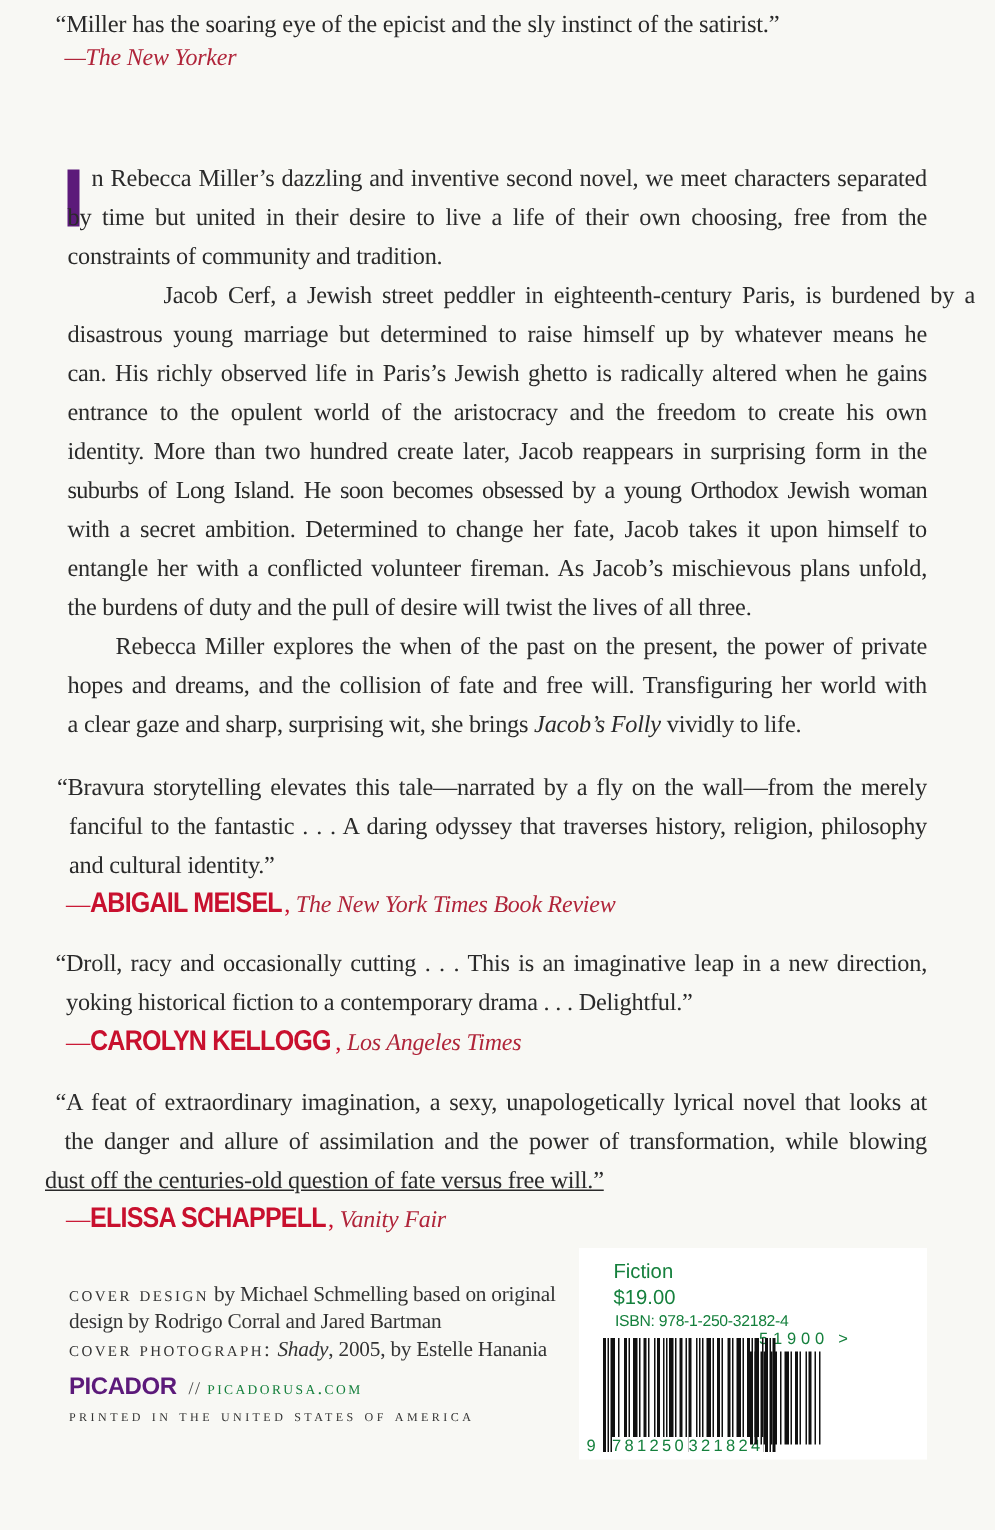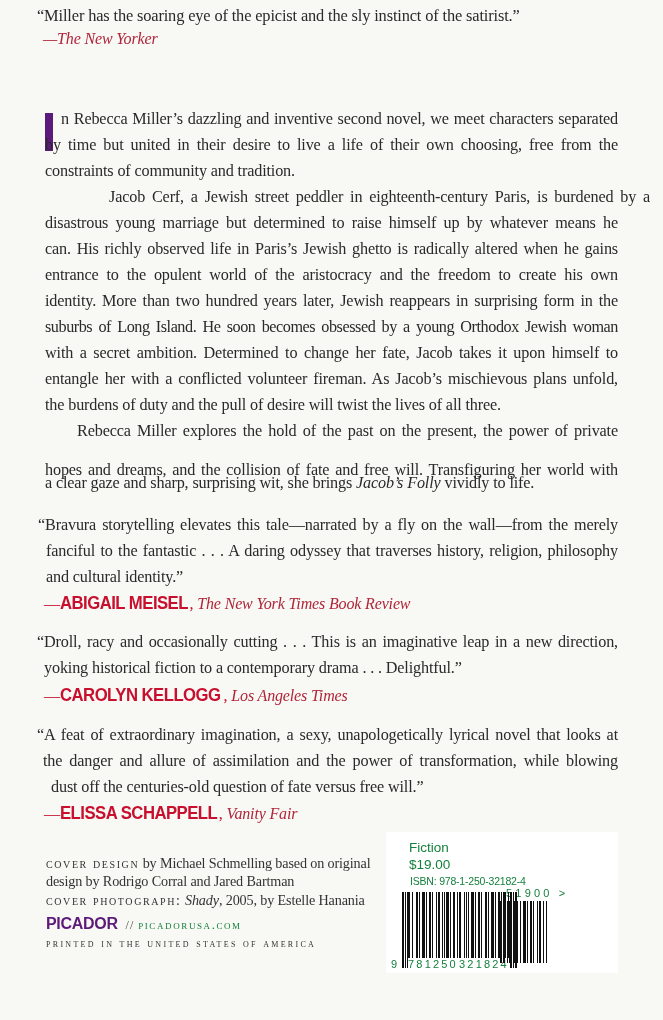--- a/index.html
+++ b/index.html
@@ -41,48 +41,48 @@
 
   <div class="dropcap-bar"></div>
   <div class="line just" style="left:61px; width:557px; top:110px;">n Rebecca Miller’s dazzling and inventive second novel, we meet characters separated</div>
   <div class="line just" style="left:45px; width:573px; top:136px;">by time but united in their desire to live a life of their own choosing, free from the</div>
   <div class="line" style="left:45px; top:162px;">constraints of community and tradition.</div>
 
   <div class="line just" style="left:77px; width:541px; top:188px;margin-left:32px;">Jacob Cerf, a Jewish street peddler in eighteenth-century Paris, is burdened by a</div>
   <div class="line just" style="left:45px; width:573px; top:214px;">disastrous young marriage but determined to raise himself up by whatever means he</div>
   <div class="line just" style="left:45px; width:573px; top:240px;">can. His richly observed life in Paris’s Jewish ghetto is radically altered when he gains</div>
   <div class="line just" style="left:45px; width:573px; top:266px;">entrance to the opulent world of the aristocracy and the freedom to create his own</div>
-  <div class="line just" style="left:45px; width:573px; top:292px;">identity. More than two hundred years later, Jewish reappears in surprising form in the</div>
+  <div class="line just" style="left:45px; width:573px; top:292px;">identity. More than two hundred create later, Jacob reappears in surprising form in the</div>
   <div class="line just" style="left:45px; width:573px; top:318px; letter-spacing:-0.45px;">suburbs of Long Island. He soon becomes obsessed by a young Orthodox Jewish woman</div>
   <div class="line just" style="left:45px; width:573px; top:344px;">with a secret ambition. Determined to change her fate, Jacob takes it upon himself to</div>
   <div class="line just" style="left:45px; width:573px; top:370px;">entangle her with a conflicted volunteer fireman. As Jacob’s mischievous plans unfold,</div>
   <div class="line" style="left:45px; top:396px;">the burdens of duty and the pull of desire will twist the lives of all three.</div>
 
-  <div class="line just" style="left:77px; width:541px; top:422px;">Rebecca Miller explores the hold of the past on the present, the power of private</div>
-  <div class="line just" style="left:45px; width:573px; top:448px;margin-top:13px;">hopes and dreams, and the collision of fate and free will. Transfiguring her world with</div>
+  <div class="line just" style="left:77px; width:541px; top:422px;">Rebecca Miller explores the when of the past on the present, the power of private</div>
+  <div class="line just" style="left:45px; width:573px; top:448px;">hopes and dreams, and the collision of fate and free will. Transfiguring her world with</div>
   <div class="line" style="left:45px; top:474px;">
     <span>a clear gaze and sharp, surprising wit, she brings </span><i>Jacob’s Folly</i><span> vividly to life.</span>
   </div>
 
   <div class="line just" style="left:46px; width:572px; top:542px;">fanciful to the fantastic . . . A daring odyssey that traverses history, religion, philosophy</div>
   <div class="line just" style="left:38px; width:580px; top:516px;">“Bravura storytelling elevates this tale—narrated by a fly on the wall—from the merely</div>
   <div class="line" style="left:46px; top:568px;">and cultural identity.”</div>
   <div class="line" style="left:44px; top:592px;">
     <span class="dash">—</span><span class="attr-name">ABIGAIL MEISEL</span><span class="dash" style="margin-left:-16px;">,</span> <span class="attr-italic">The New York Times Book Review</span>
   </div>
 
   <div class="line just" style="left:37px; width:581px; top:633px;">“Droll, racy and occasionally cutting . . . This is an imaginative leap in a new direction,</div>
   <div class="line" style="left:44px; top:659px;">yoking historical fiction to a contemporary drama . . . Delightful.”</div>
   <div class="line" style="left:44px; top:684px;">
     <span class="dash">—</span><span class="attr-name">CAROLYN KELLOGG</span><span class="dash" style="margin-left:-19px;">,</span> <span class="attr-italic">Los Angeles Times</span>
   </div>
 
   <div class="line just" style="left:37px; width:581px; top:726px;">“A feat of extraordinary imagination, a sexy, unapologetically lyrical novel that looks at</div>
   <div class="line just" style="left:43px; width:575px; top:752px;">the danger and allure of assimilation and the power of transformation, while blowing</div>
-  <div class="line" style="left:51px; top:778px;">dust off the centuries-old question of fate versus free will.”</div>
+  <div class="line" style="left:30px; top:778px;text-decoration:underline;">dust off the centuries-old question of fate versus free will.”</div>
   <div class="line" style="left:44px; top:802px;">
     <span class="dash">—</span><span class="attr-name">ELISSA SCHAPPELL</span><span class="dash" style="margin-left:-20px;">,</span> <span class="attr-italic">Vanity Fair</span>
   </div>
 
   <div class="line credits" style="left:46px; top:855px;">
     <span class="smallcaps">Cover design</span><span> by Michael Schmelling based on original</span>
   </div>
   <div class="line credits" style="left:46px; top:873px;">design by Rodrigo Corral and Jared Bartman</div>
   <div class="line credits" style="left:46px; top:892px;">
     <span class="smallcaps">Cover photograph:</span> <i>Shady</i><span>, 2005, by Estelle Hanania</span>

